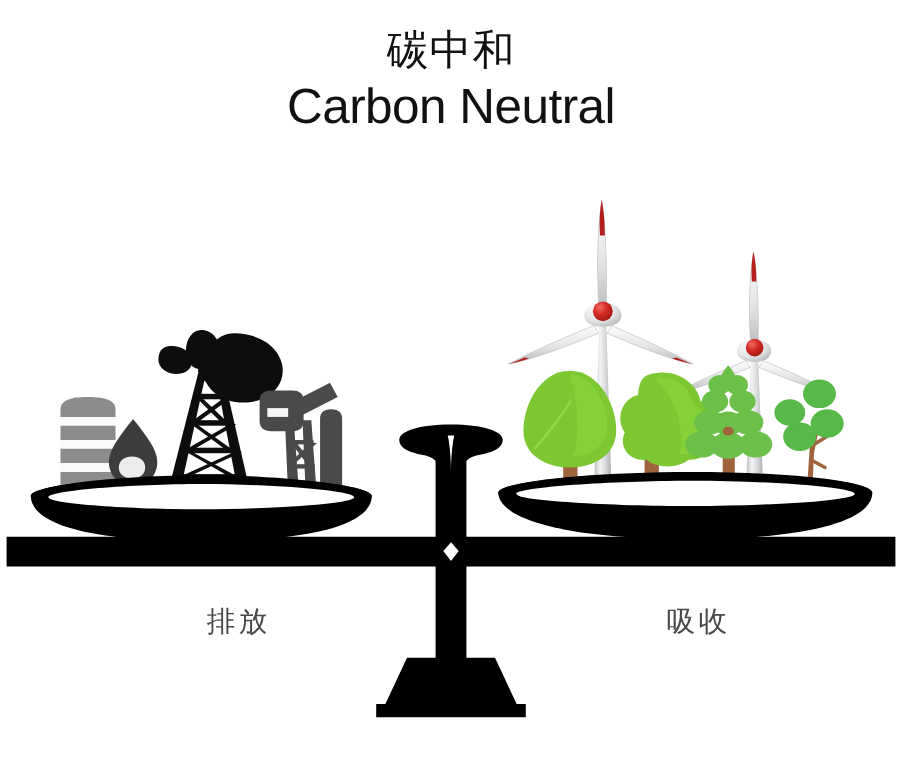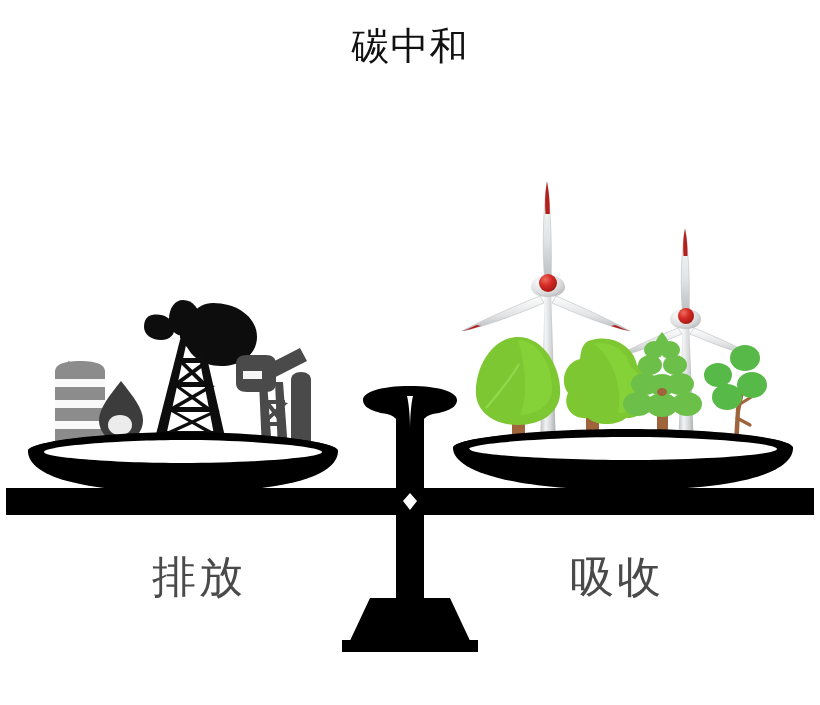--- a/index.html
+++ b/index.html
@@ -44,45 +44,47 @@
     line-height: 54px;
     color: #111111;
     font-weight: 400;
     letter-spacing: -0.5px;
     font-family: "Liberation Sans", sans-serif;
   }
 
   
   .caption {
     position: absolute;
-    font-size: 44px;
+    font-size: 26px;
     color: #4a4a4a;
     letter-spacing: 3px;
     user-select: none;
     font-family: Liberation Serif, serif;
+    margin-left: 36px;
   }
   .caption-left  { left: 152px; top: 548px; }
   .caption-right { left: 570px; top: 548px; }
 
   
   #artwork {
     position: absolute;
     left: 0;
     top: 0;
     width: 820px;
     height: 705px;
   }
 </style>
 </head>
 <body>
 
 <div id="stage">
 
   <div class="title-block">
     <div class="title-cn">碳中和</div>
+    <div class="title-en">Carbon Neutral</div>
   </div>
 
   <svg id="artwork" viewBox="0 0 820 705" xmlns="http://www.w3.org/2000/svg">
 
     <defs>
       <linearGradient id="towerGrad" x1="0" y1="0" x2="1" y2="0">
         <stop offset="0%" stop-color="#b9bbbd"></stop>
         <stop offset="35%" stop-color="#f2f3f4"></stop>
         <stop offset="65%" stop-color="#d7d9da"></stop>
         <stop offset="100%" stop-color="#a9abad"></stop>

